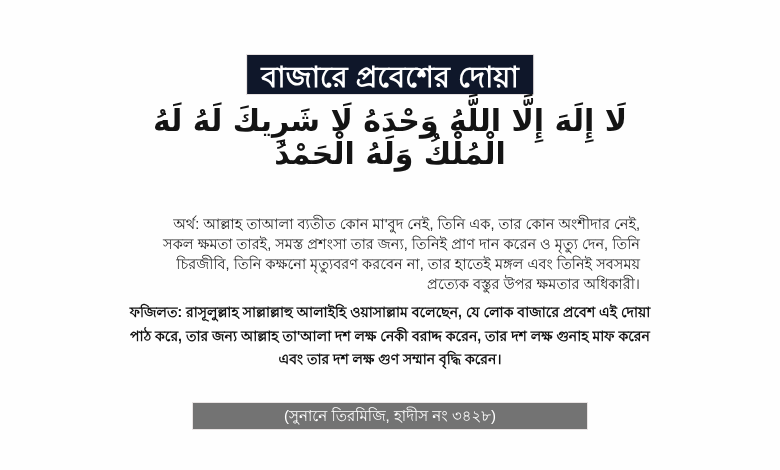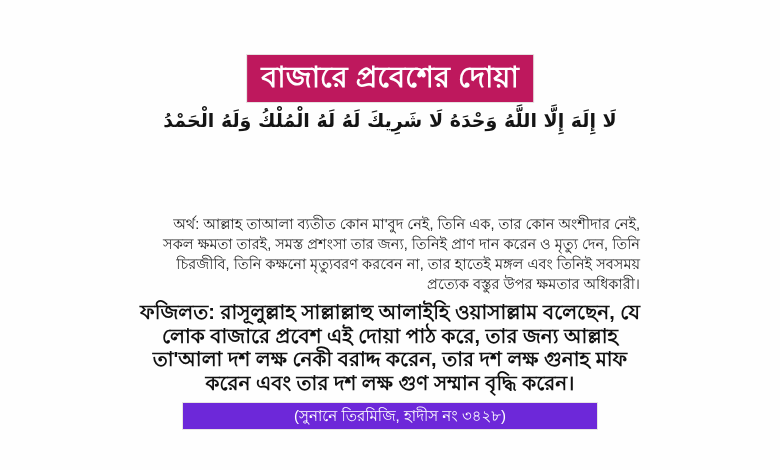--- a/index.html
+++ b/index.html
@@ -17,41 +17,41 @@
   .poster {
     position: absolute;
     inset: 0;
   }
   .title-banner {
     position: absolute;
     top: 55px;
     left: 50%;
     transform: translateX(-50%);
     min-width: 284px;
-    height: 47px;
-    background: #be185d;
+    height: 39px;
+    background: #0f172a;
     color: #ffffff;
     font-size: 29px;
     font-weight: bold;
     line-height: 45px;
     text-align: center;
     padding: 0 14px;
     box-sizing: border-box;
     box-shadow: 0 0 0 1px rgba(210,200,200,0.55);
     white-space: nowrap;
   }
   .arabic-block {
     position: absolute;
     top: 104px;
     left: 140px;
     width: 500px;
     text-align: center;
     direction: rtl;
     color: #141414;
-    font-size: 19px;
+    font-size: 30px;
     font-weight: bold;
     line-height: 33px;
     font-family: "DejaVu Sans", sans-serif;
   }
   .meaning-block {
     position: absolute;
     top: 214px;
     left: 140px;
     width: 500px;
     text-align: right;
@@ -59,39 +59,38 @@
     font-size: 14.5px;
     line-height: 20px;
   }
   .virtue-block {
     position: absolute;
     top: 301px;
     left: 128px;
     width: 524px;
     text-align: center;
     color: #111111;
-    font-size: 20px;
+    font-size: 14px;
     font-weight: bold;
     line-height: 23.5px;
   }
   .reference-banner {
     position: absolute;
     top: 403px;
     left: 50%;
     transform: translateX(-50%);
     width: 394px;
     height: 26px;
-    background: #6d28d9;
+    background: #737373;
     color: #ffffff;
     font-size: 15px;
     line-height: 26px;
     text-align: center;
     box-shadow: 0 0 0 1px rgba(215,205,205,0.55);
     white-space: nowrap;
-    padding-left: 20px;
   }
 </style>
 </head>
 <body>
 
 <div class="poster">
 
   <div class="title-banner">বাজারে প্রবেশের দোয়া</div>
 
   <div class="arabic-block">

